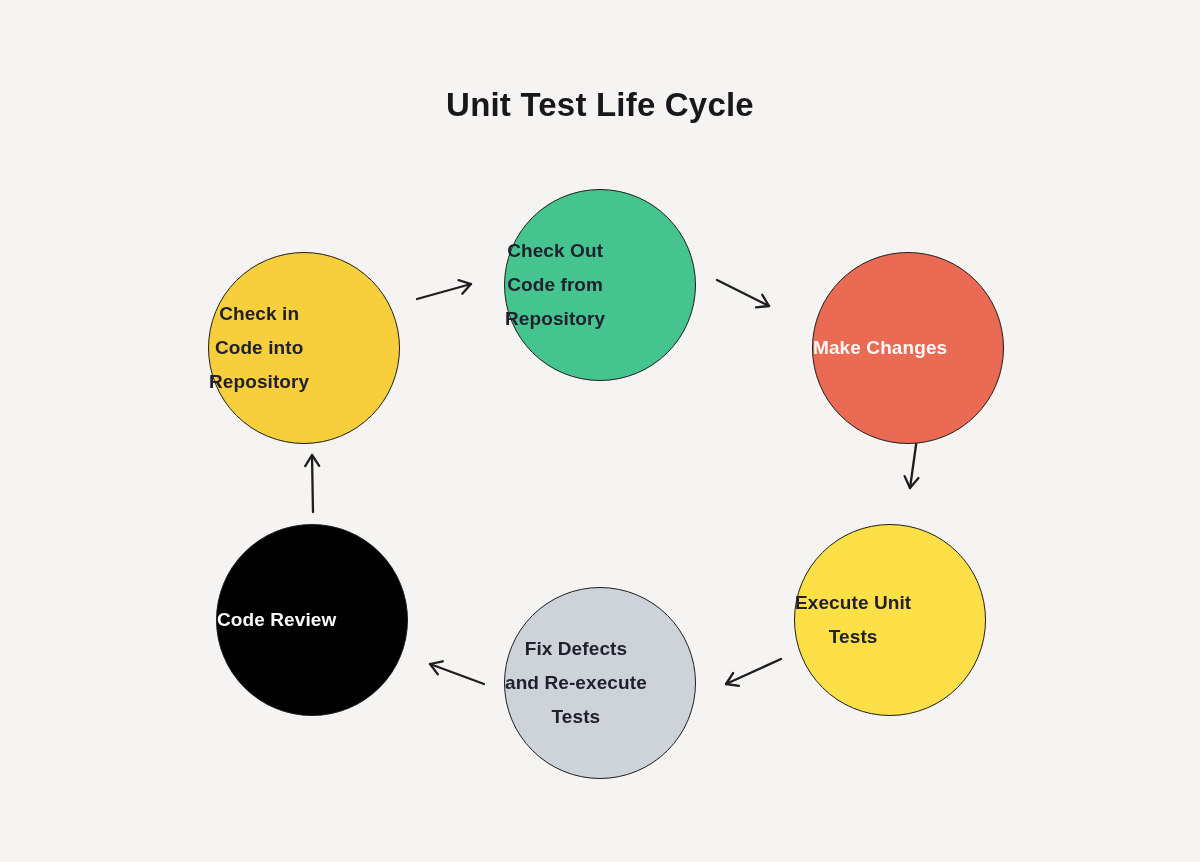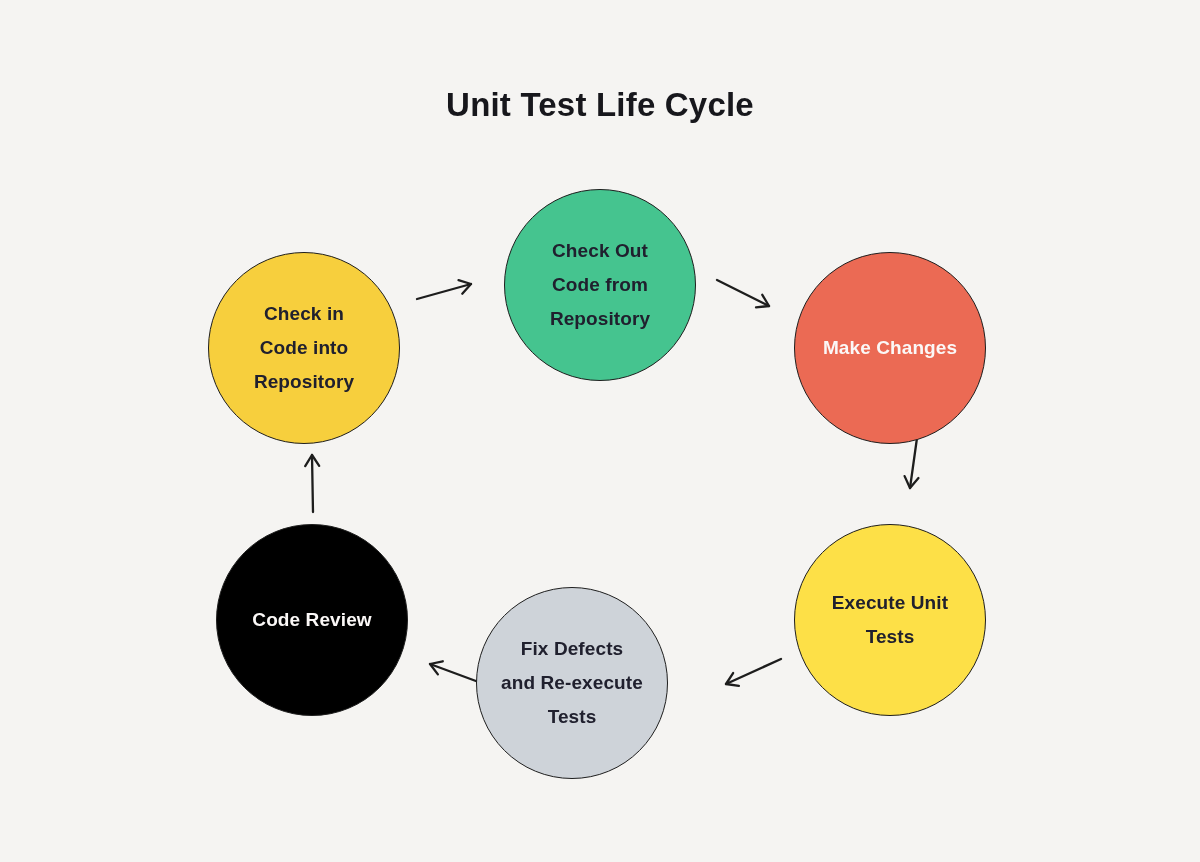--- a/index.html
+++ b/index.html
@@ -29,35 +29,35 @@
     letter-spacing: 0.2px;
     color: var(--ink);
   }
   .node {
     position: absolute;
     width: 192px; height: 192px;
     border-radius: 50%;
     border: 1.5px solid #1E1E1E;
     display: flex;
     align-items: center;
-    justify-content: center;
+    justify-content: flex-start;
   }
   .node-label {
     white-space: pre-line;
     text-align: center;
     font-size: 19px;
     font-weight: 700;
     line-height: 34px;
     letter-spacing: 0.1px;
   }
   .node-checkin  { left: 208px; top: 252px; }
   .node-checkout { left: 504px; top: 189px; }
-  .node-make     { left: 794px; top: 252px; }
+  .node-make     { left: 812px; top: 252px; }
   .node-execute  { left: 794px; top: 524px; }
-  .node-fix      { left: 476px; top: 587px; }
+  .node-fix      { left: 504px; top: 587px; }
   .node-review   { left: 216px; top: 524px; }
   .arrows-layer {
     position: absolute;
     left: 0; top: 0;
     width: 1200px; height: 862px;
     pointer-events: none;
   }
   .arrow-line {
     stroke: var(--arrow, #1D1D1D);
     stroke-width: 2.3;

